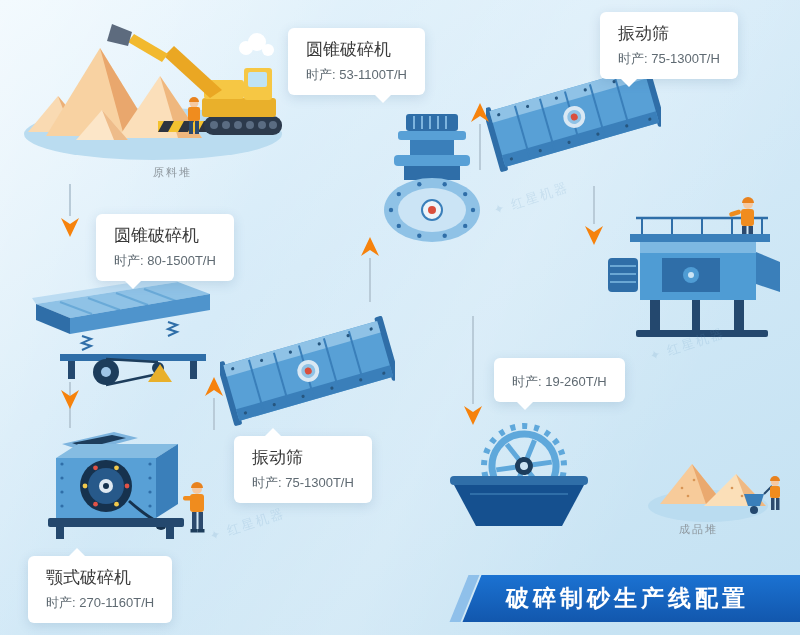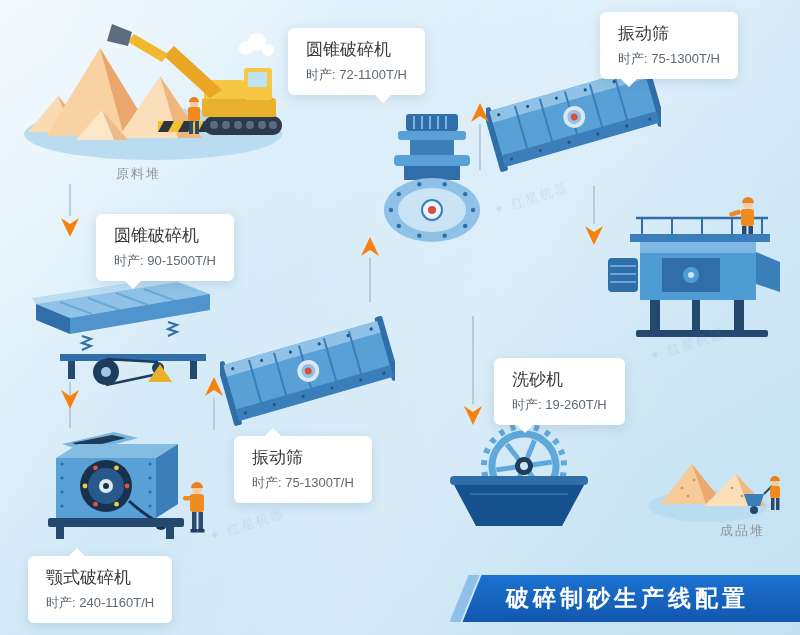--- a/index.html
+++ b/index.html
@@ -4,21 +4,21 @@
 <style>
   *{margin:0;padding:0;box-sizing:border-box}
   body{font-family:"Liberation Sans","DejaVu Sans",sans-serif;background:#fff}
   .canvas{position:relative;width:800px;height:635px;overflow:hidden;
     background:linear-gradient(150deg,#eaf6fd 0%,#d6ebf8 40%,#c3e1f2 100%)}
   .sheen{position:absolute;inset:0;z-index:0;pointer-events:none;
     background:linear-gradient(115deg,rgba(255,255,255,.45) 0%,rgba(255,255,255,0) 32%,rgba(255,255,255,.2) 58%,rgba(255,255,255,0) 80%)}
   .vline{position:absolute;width:2px;background:#b9cbd8;z-index:0}
   .illus{position:absolute;z-index:1;line-height:0}
   .arrow{position:absolute;z-index:3;line-height:0}
-  .caption{position:absolute;z-index:2;font-size:13px;color:#8d969d;letter-spacing:2px;text-align:left}
+  .caption{position:absolute;z-index:2;font-size:11px;color:#8d969d;letter-spacing:2px;text-align:right}
   .lb{position:absolute;z-index:4;background:#fff;border-radius:6px;padding:10px 18px 11px;
     box-shadow:0 3px 12px rgba(50,95,135,.16);white-space:nowrap}
   .lb-name{font-size:17px;color:#3a3a3a}
   .lb-cap{font-size:13px;color:#5f6a72;margin-top:5px}
   .tail{position:absolute;width:0;height:0;border:9px solid transparent}
   .tail-bottom{border-top-color:#fff;bottom:-17px}
   .tail-top{border-bottom-color:#fff;top:-17px}
   .tail-right{border-left-color:#fff;right:-17px}
   .banner{position:absolute;z-index:5;left:472px;top:575px;width:400px;height:47px;
     background:linear-gradient(180deg,#1b72d2,#1257ad);transform:skewX(-22deg)}
@@ -311,21 +311,21 @@
       <polygon points="98,58 118,58 114,70 102,70" fill="#3a7fba"></polygon>
       <circle cx="108" cy="74" r="4" fill="#24486e"></circle>
       <line x1="118" y1="58" x2="126" y2="50" stroke="#24486e" stroke-width="2"></line>
       <circle cx="129" cy="46" r="4" fill="#f5c9a2"></circle>
       <path d="M124,45 a5,5 0 0 1 10,0 z" fill="#e8821e"></path>
       <rect x="124" y="50" width="10" height="12" rx="2" fill="#f08c1e"></rect>
       <rect x="125" y="62" width="3.5" height="12" fill="#2c4a6e"></rect>
       <rect x="130" y="62" width="3.5" height="12" fill="#2c4a6e"></rect>
     </svg>
   </div>
-  <div class="caption" style="left:720px;top:522px;width:76px">成品堆</div>
+  <div class="caption" style="left:642px;top:522px;width:76px">成品堆</div>
 
   <div class="arrow" style="left:60px;top:216px">
     <svg width="20" height="22" viewBox="0 0 20 22">
         <polygon points="1,2 10,8 19,2 10,21" fill="#f6820c"></polygon>
       </svg>
   </div>
   <div class="arrow" style="left:60px;top:388px">
     <svg width="20" height="22" viewBox="0 0 20 22">
         <polygon points="1,2 10,8 19,2 10,21" fill="#f6820c"></polygon>
       </svg>
@@ -351,52 +351,51 @@
       </svg>
   </div>
   <div class="arrow" style="left:463px;top:404px">
     <svg width="20" height="22" viewBox="0 0 20 22">
         <polygon points="1,2 10,8 19,2 10,21" fill="#f6820c"></polygon>
       </svg>
   </div>
 
   <div class="lb" style="left:288px;top:28px">
     <div class="lb-name">圆锥破碎机</div>
-    <div class="lb-cap">时产: 72-1100T/H</div>
+    <div class="lb-cap">时产: 53-1100T/H</div>
     <span class="tail tail-bottom" style="left:86px"></span>
   </div>
 
   <div class="lb" style="left:600px;top:12px">
     <div class="lb-name">振动筛</div>
     <div class="lb-cap">时产: 75-1300T/H</div>
     <span class="tail tail-bottom" style="left:20px"></span>
   </div>
 
   <div class="lb" style="left:96px;top:214px">
     <div class="lb-name">圆锥破碎机</div>
-    <div class="lb-cap">时产: 90-1500T/H</div>
+    <div class="lb-cap">时产: 80-1500T/H</div>
     <span class="tail tail-bottom" style="left:28px"></span>
   </div>
 
 
   <div class="lb" style="left:234px;top:436px">
     <div class="lb-name">振动筛</div>
     <div class="lb-cap">时产: 75-1300T/H</div>
     <span class="tail tail-top" style="left:30px"></span>
   </div>
 
   <div class="lb" style="left:494px;top:358px">
-    <div class="lb-name">洗砂机</div>
     <div class="lb-cap">时产: 19-260T/H</div>
     <span class="tail tail-bottom" style="left:22px"></span>
   </div>
 
   <div class="lb" style="left:28px;top:556px">
     <div class="lb-name">颚式破碎机</div>
-    <div class="lb-cap">时产: 240-1160T/H</div>
+    <div class="lb-cap">时产: 270-1160T/H</div>
     <span class="tail tail-top" style="left:40px"></span>
   </div>
 
   <div class="wm" style="left:492px;top:190px">红星机器</div>
   <div class="wm" style="left:648px;top:336px">红星机器</div>
   <div class="wm" style="left:208px;top:516px">红星机器</div>
 
   <div class="banner-accent"></div>
   <div class="banner">
     <span class="banner-text">破碎制砂生产线配置</span>

